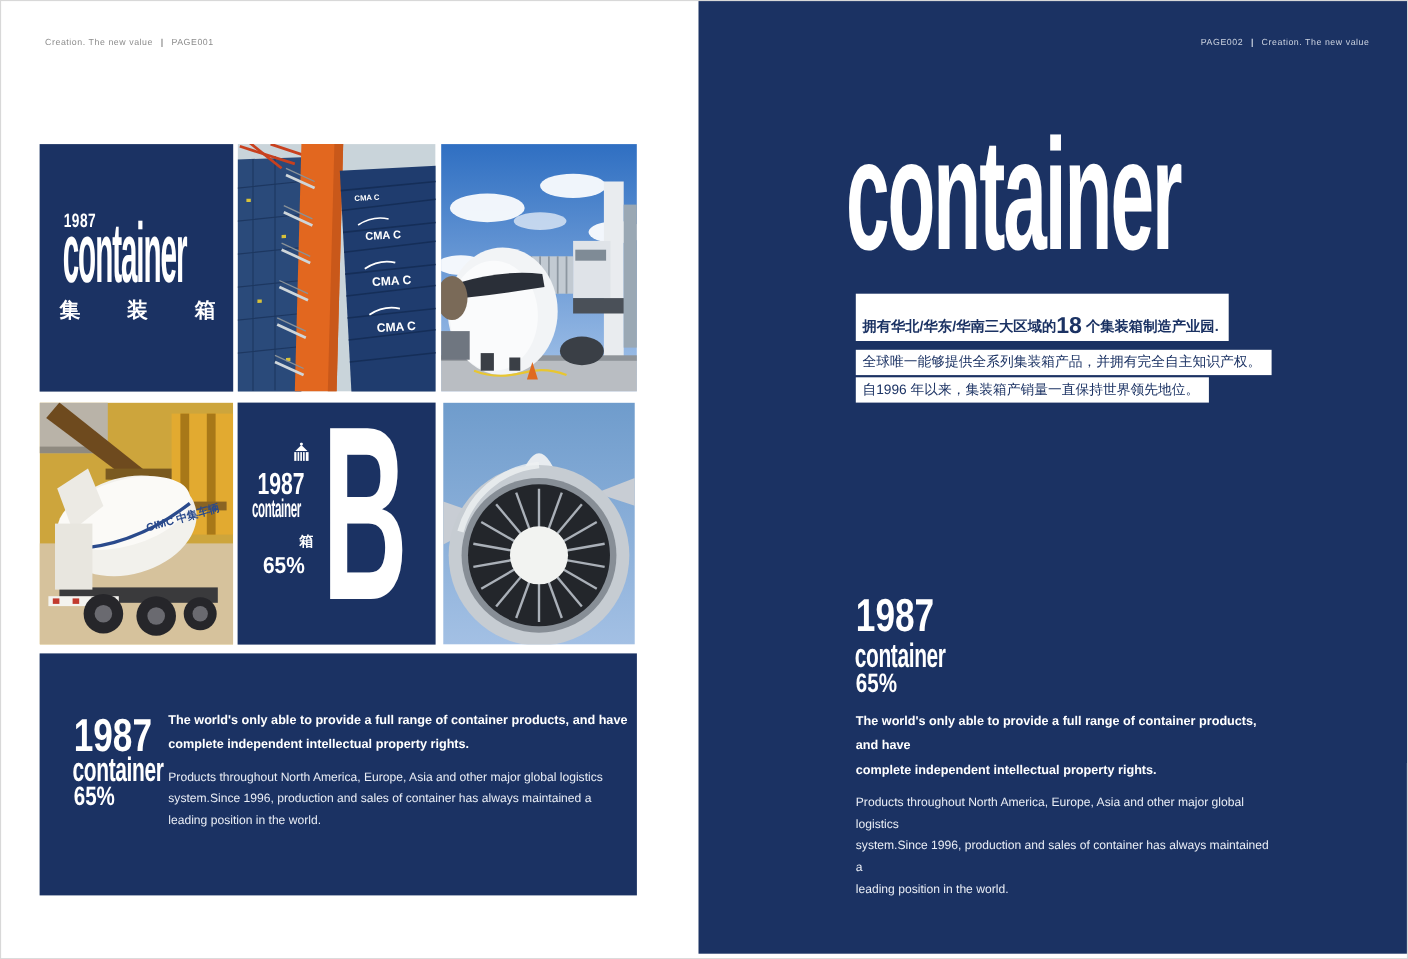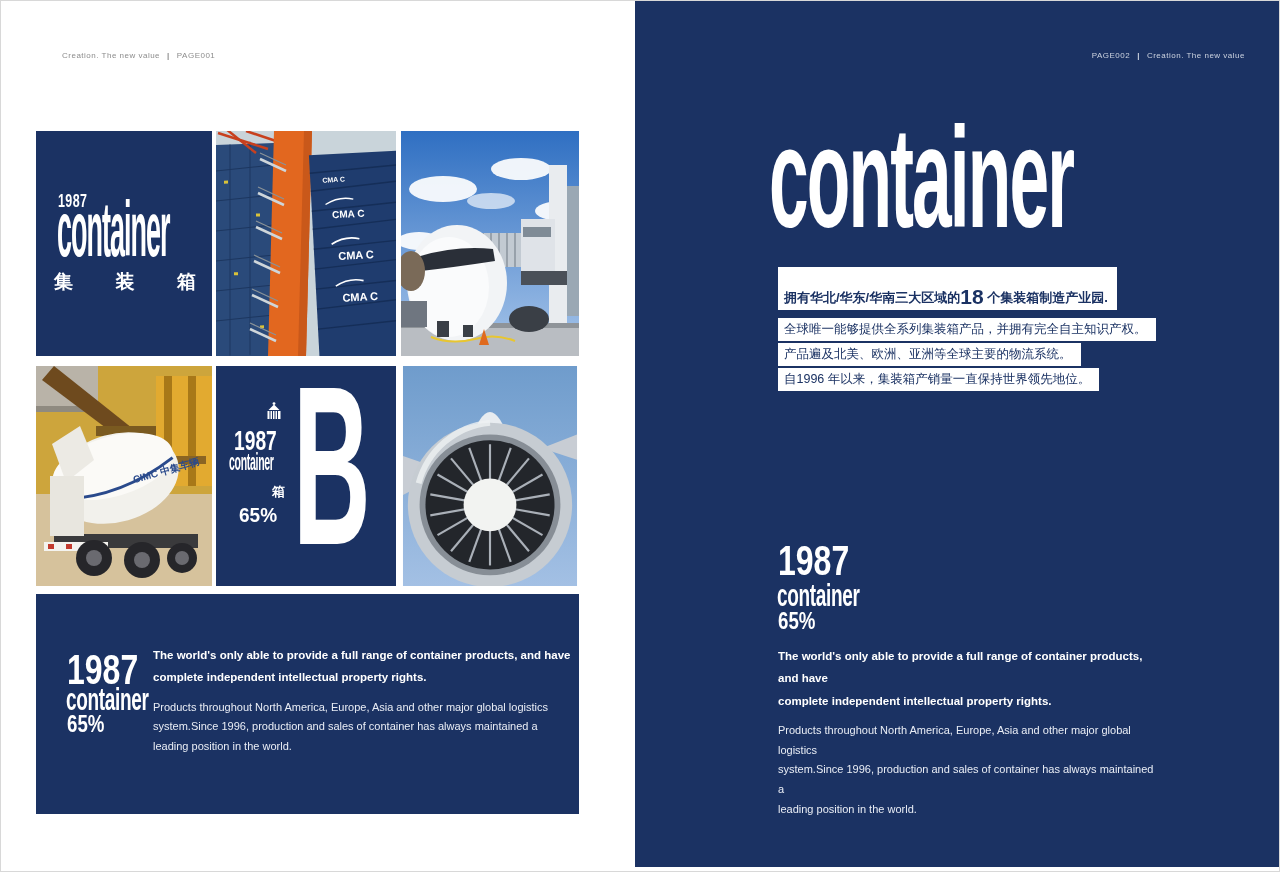--- a/index.html
+++ b/index.html
@@ -1,20 +1,20 @@
 <!DOCTYPE html>
 <html><head>
 <meta charset="utf-8">
 <style>
   html,body{margin:0;padding:0;background:#ffffff;}
   #canvas{position:relative;width:1280px;height:872px;background:#ffffff;
           border:1px solid #d8d8d8;box-sizing:border-box;overflow:hidden;
           font-family:"Liberation Sans", sans-serif;}
   
-  .hdr{position:absolute;top:50px;font-size:8px;letter-spacing:.5px;white-space:nowrap;margin-left:21px;}
+  .hdr{position:absolute;top:33px;font-size:8px;letter-spacing:.5px;white-space:nowrap;}
   .hdr-left{left:40px;color:#8c8c8c;}
   .hdr-right{right:36px;color:#ccd3e0;text-align:center;}
   .hdr .sep{font-weight:bold;margin:0 7px;}
   
   .page-right{position:absolute;left:634px;top:0;width:646px;height:866px;background:#1b3263;}
   
   .navy{position:absolute;background:#1b3263;}
   .blk-a{left:35px;top:130px;width:176px;height:225px;}
   .blk-b{left:215px;top:365px;width:180px;height:220px;}
   .blk-info{left:35px;top:593px;width:543px;height:220px;}
@@ -319,21 +319,20 @@
 
     <span class="cond headline">container</span>
 
     <div class="facts">
       <div class="fact fact-1">
         <span>拥有华北/华东/华南三大区域的</span>
           <span class="fact-big">18</span>
           <span> 个集装箱制造产业园.</span>
       </div>
       <div class="fact">全球唯一能够提供全系列集装箱产品，并拥有完全自主知识产权。</div>
-      <div class="fact">产品遍及北美、欧洲、亚洲等全球主要的物流系统。</div>
       <div class="fact">自1996 年以来，集装箱产销量一直保持世界领先地位。</div>
     </div>
 
     <span class="cond st-year rs-year">1987</span>
     <span class="cond st-title rs-title">container</span>
     <span class="cond st-pct rs-pct">65%</span>
 
     <div class="paras paras-right">
       <p class="para-bold">The world's only able to provide a full range of container products, and have
 complete independent intellectual property rights.</p>

